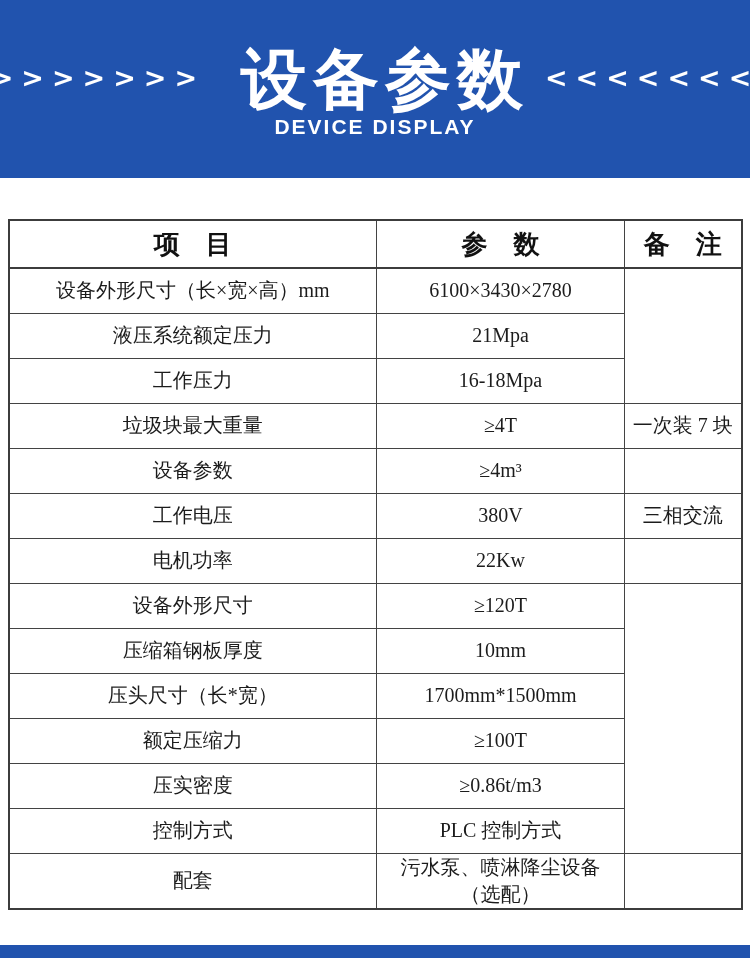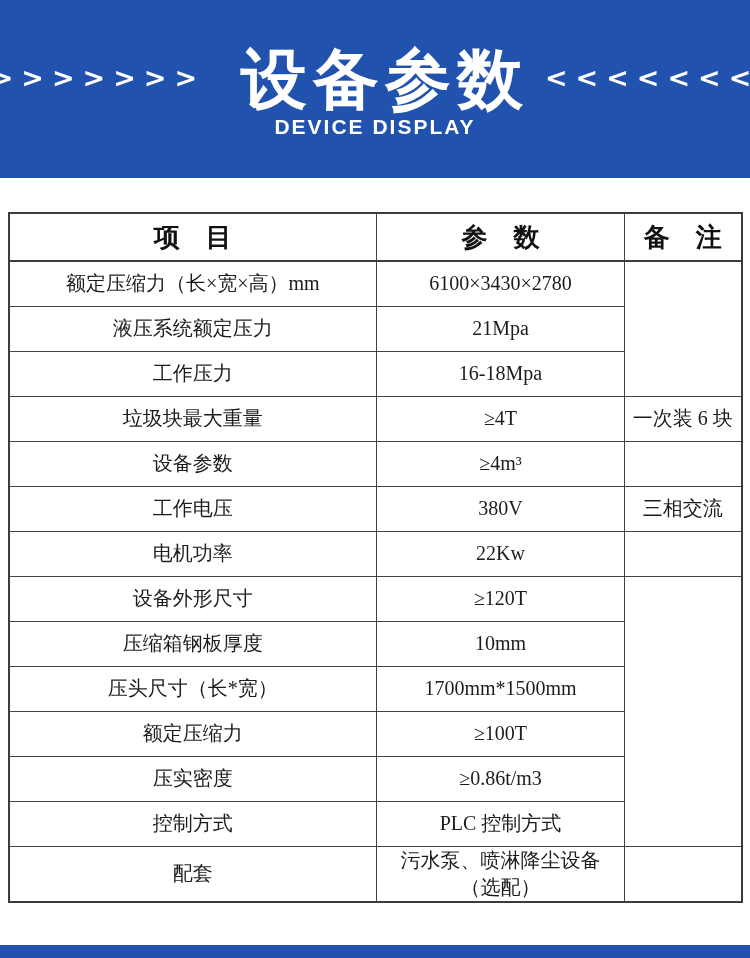--- a/index.html
+++ b/index.html
@@ -33,21 +33,21 @@
   .hero-sub {
     margin-top: 0;
     font-family: "Liberation Sans", "DejaVu Sans", sans-serif;
     font-weight: 700; font-size: 21px; letter-spacing: 2px;
   }
 
   
   .table-wrap { padding-top: 33px; }
   table.spec {
     border-collapse: collapse;
-    margin: 1px auto;
+    margin: 8px auto;
     width: 733px;
     table-layout: fixed;
     background: #ffffff;
     border: 2px solid #3c3c3c;
   }
   table.spec th, table.spec td {
     border: 1.5px solid #434343;
     text-align: center;
     vertical-align: middle;
     padding: 0 4px;
@@ -100,36 +100,36 @@
       </colgroup>
       <thead>
         <tr>
           <th>项　目</th>
           <th>参　数</th>
           <th>备　注</th>
         </tr>
       </thead>
       <tbody>
         <tr>
-          <td>额定压缩力（长×宽×高）mm</td>
+          <td>设备外形尺寸（长×宽×高）mm</td>
           <td>6100×3430×2780</td>
           <td rowspan="3"></td>
         </tr>
         <tr>
           <td>液压系统额定压力</td>
           <td>21Mpa</td>
         </tr>
         <tr>
           <td>工作压力</td>
           <td>16-18Mpa</td>
         </tr>
         <tr>
           <td>垃圾块最大重量</td>
           <td>≥4T</td>
-          <td>一次装 6 块</td>
+          <td>一次装 7 块</td>
         </tr>
         <tr>
           <td>设备参数</td>
           <td>≥4m³</td>
           <td></td>
         </tr>
         <tr>
           <td>工作电压</td>
           <td>380V</td>
           <td>三相交流</td>

